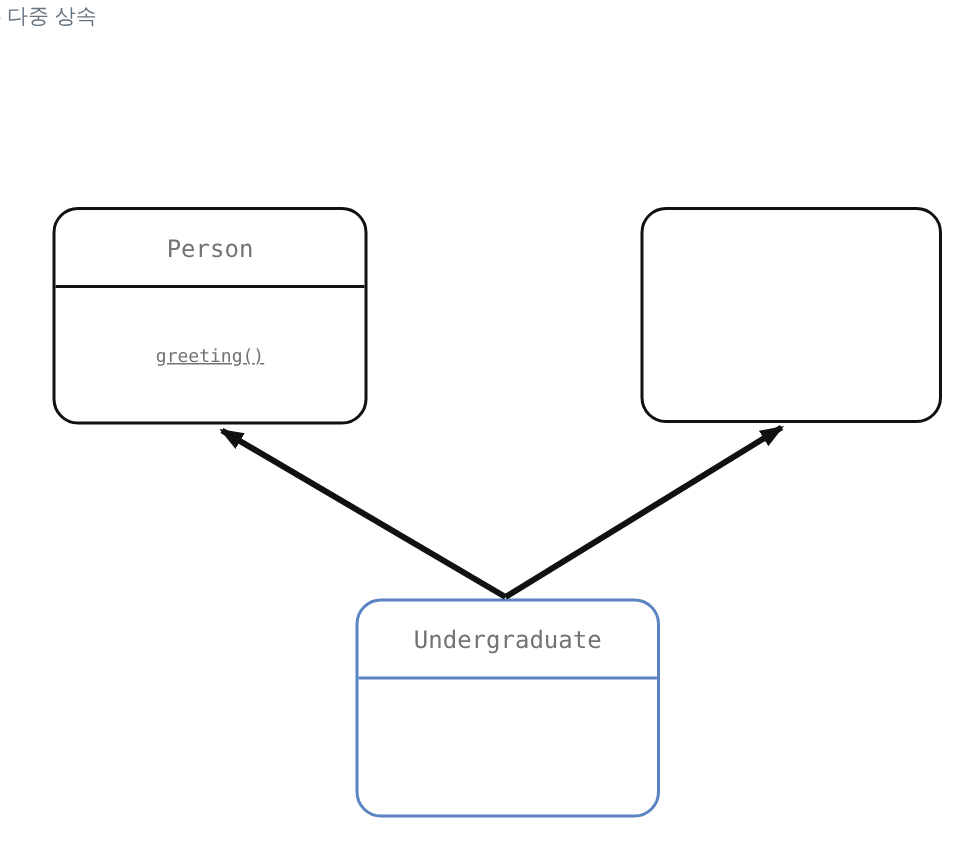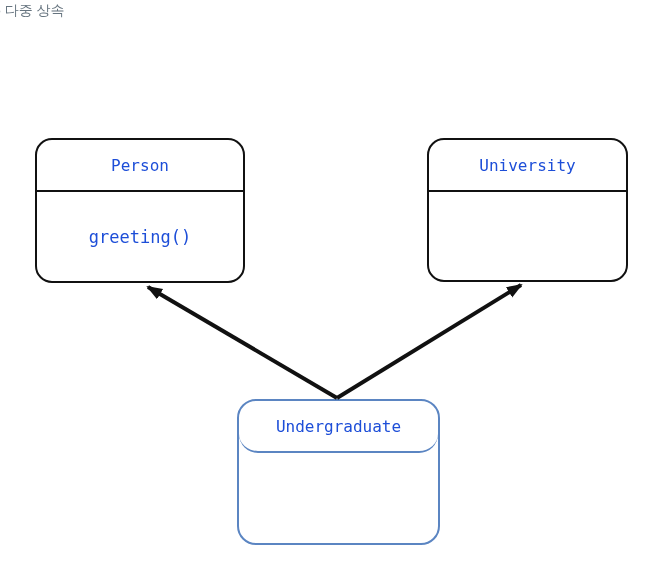--- a/index.html
+++ b/index.html
@@ -26,40 +26,41 @@
   }
   .uml-class {
     position: absolute;
     background: #ffffff;
     border-style: solid;
     border-width: 2.5px;
     border-radius: 17px;
     display: flex;
     flex-direction: column;
     box-sizing: border-box;
-    color: #1d4ed8;
+    color: #737373;
   }
   .uml-class .title {
     flex: 0 0 50px;
     display: flex;
     align-items: center;
     justify-content: center;
     border-bottom-style: solid;
     border-bottom-width: 2.5px;
     font-size: 16px;
   }
   .uml-class .methods {
     flex: 1 1 auto;
     display: flex;
     align-items: center;
     justify-content: center;
-    font-size: 17px;
+    font-size: 12px;
+    text-decoration: underline;
   }
   .black-box, .black-box .title { border-color: #111111; }
-  .blue-box,  .blue-box  .title { border-color: #5b85c2; border-radius: 19px; }
+  .blue-box,  .blue-box  .title { border-color: #5b85c2; }
 
   .box-person        { left: 35px;  top: 138px; width: 210px; height: 145px; }
   .box-university    { left: 427px; top: 138px; width: 201px; height: 144px; }
   .box-undergraduate { left: 237px; top: 399px; width: 203px; height: 146px; }
 
   .edge-layer {
     position: absolute;
     left: 0;
     top: 0;
     width: 653px;
@@ -73,21 +74,20 @@
 <div class="canvas">
 
   <div class="page-heading">5 다중 상속</div>
 
   <div class="uml-class black-box box-person">
     <div class="title">Person</div>
     <div class="methods">greeting()</div>
   </div>
 
   <div class="uml-class black-box box-university">
-    <div class="title">University</div>
   </div>
 
   <div class="uml-class blue-box box-undergraduate">
     <div class="title">Undergraduate</div>
   </div>
 
   <svg class="edge-layer" viewBox="0 0 653 562">
     <defs>
       <marker id="arrowhead" markerUnits="userSpaceOnUse" markerWidth="18" markerHeight="14" refX="14" refY="6" orient="auto">
         <path d="M0,0 L16,6 L0,12 Z" fill="#111111"></path>

